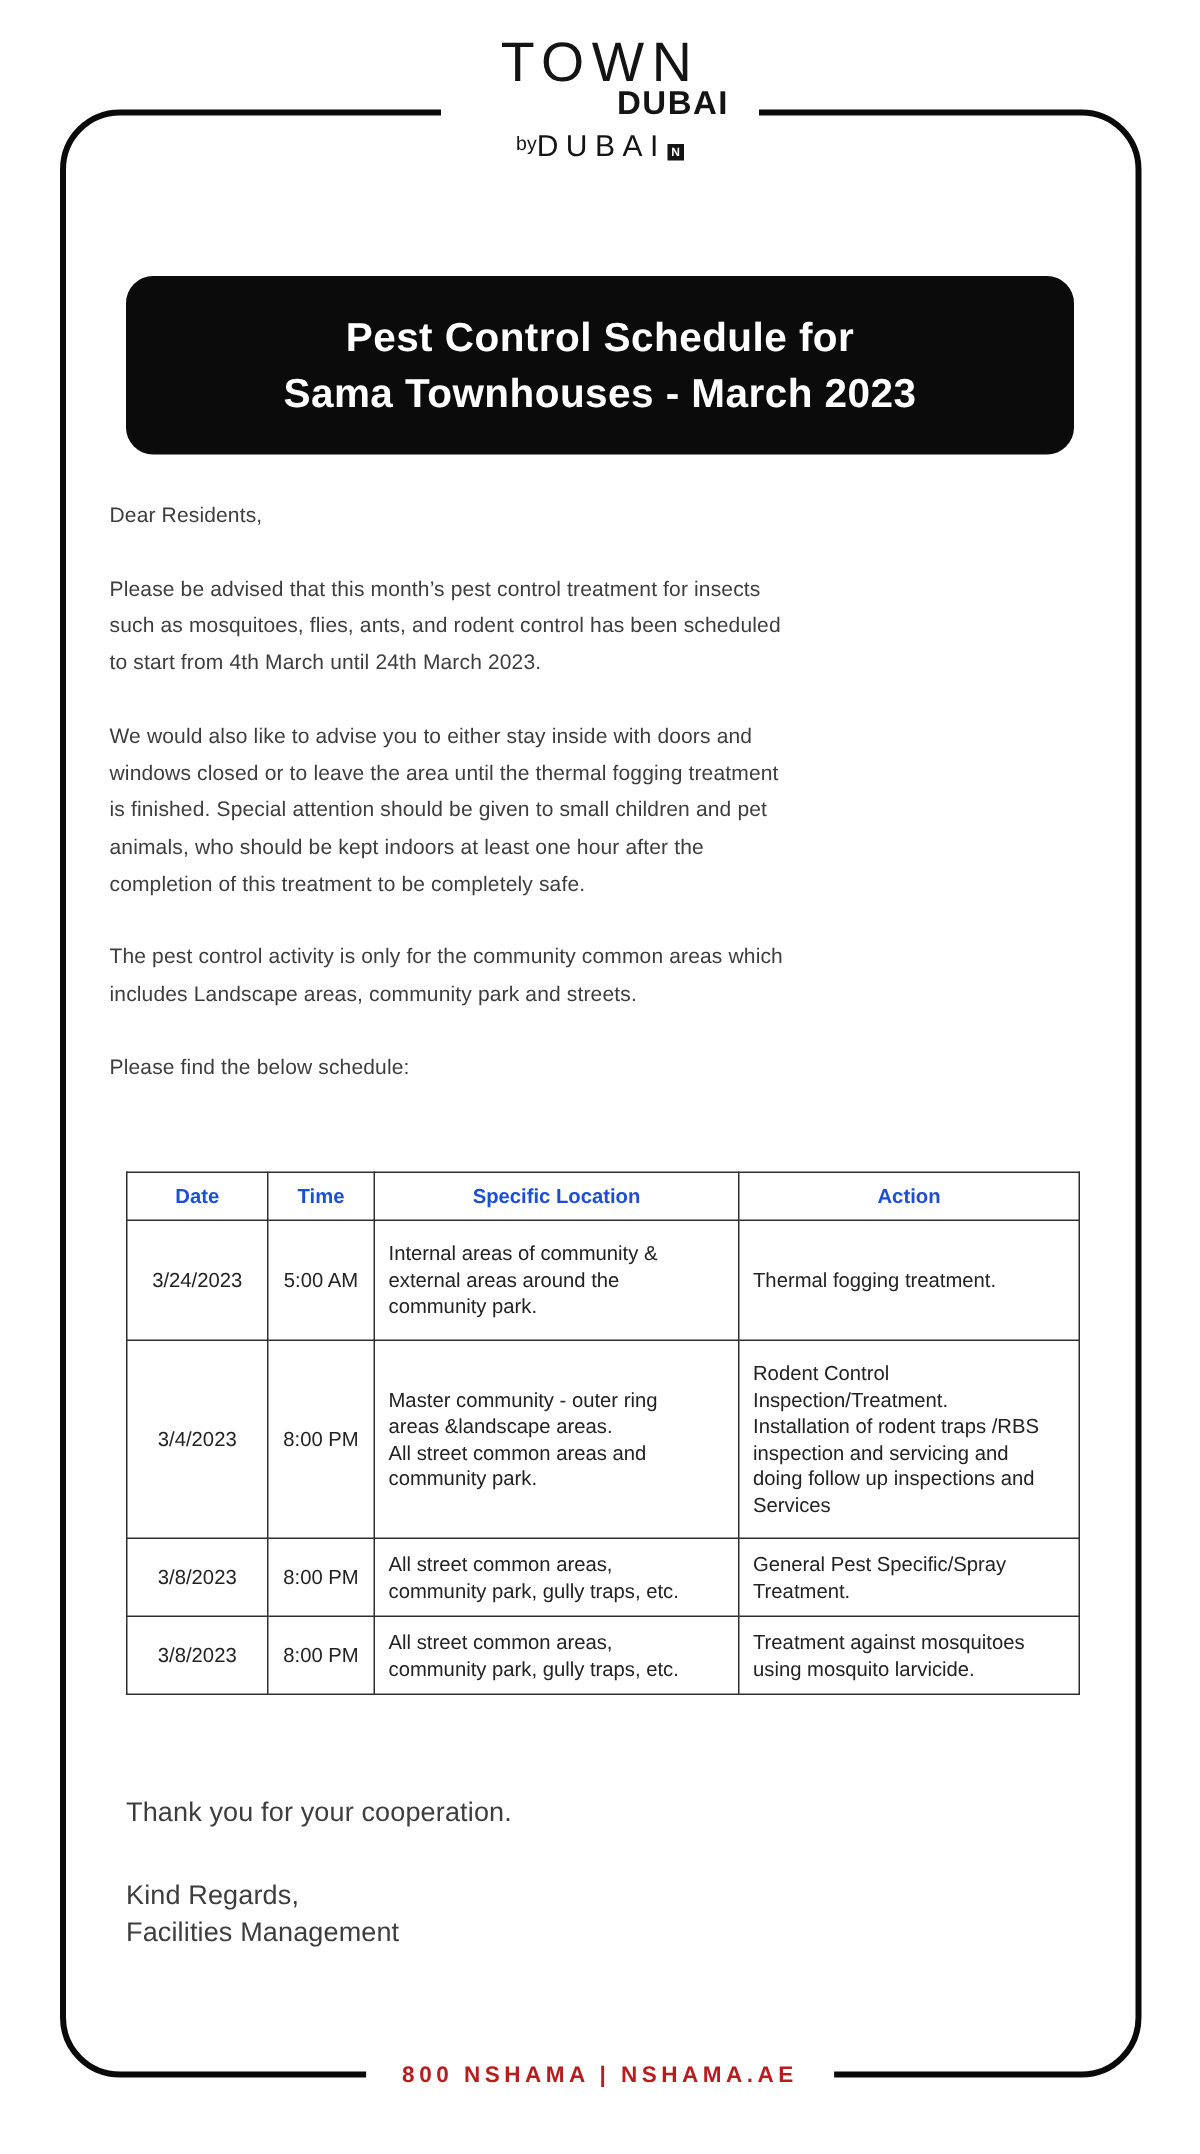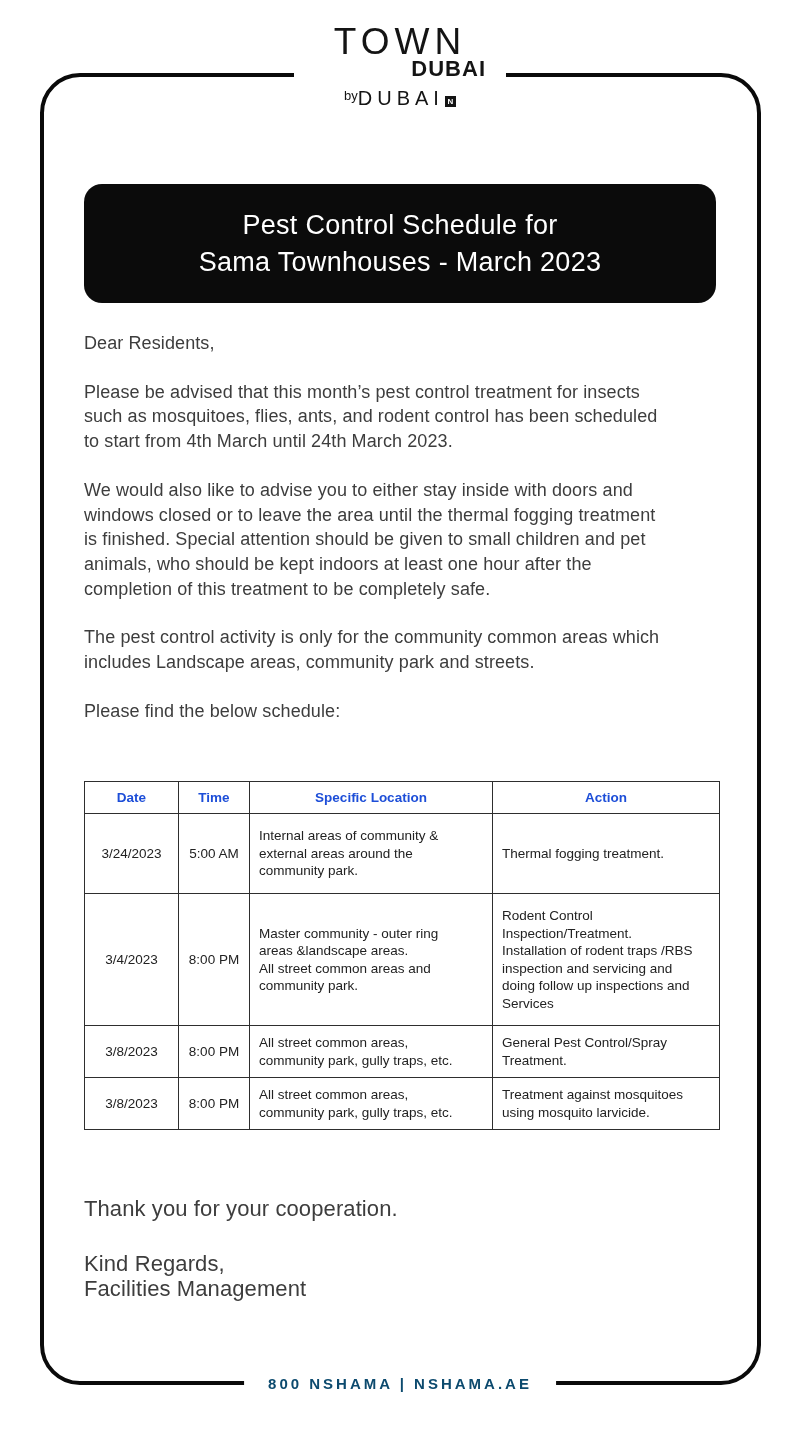--- a/index.html
+++ b/index.html
@@ -35,27 +35,27 @@
     font-size:8px; line-height:11px; font-weight:700; text-align:center;
     letter-spacing:0; margin-top:8px; margin-left:1px;
   }
 
   
   .title-box {
     position:absolute; left:84px; top:184px; width:632px; height:119px;
     background:var(--header-bg, #0b0b0b); color:var(--header-text, #fff);
     border-radius:18px; display:flex; flex-direction:column;
     justify-content:center; align-items:center;
-    font-size:27px; font-weight:400; line-height:37px; letter-spacing:0.3px;
+    font-size:27px; font-weight:700; line-height:37px; letter-spacing:0.3px;
   }
 
   
   .body-copy {
-    position:absolute; left:84px; top:331px; width:700px;
-    font-size:18px; line-height:24.7px; letter-spacing:0.1px;
+    position:absolute; left:73px; top:331px; width:700px;
+    font-size:14px; line-height:24.7px; letter-spacing:0.1px;
   }
   .body-copy p { white-space:pre-line; margin-bottom:24px; }
 
   
   .schedule-table {
     position:absolute; left:84px; top:781px; width:635px;
     border-collapse:collapse; table-layout:fixed;
     font-size:13.5px; color:#222;
   }
   .schedule-table th, .schedule-table td { border:1px solid #2e2e2e; }
@@ -71,28 +71,28 @@
   .col-time   { width:71px; }
   .col-loc    { width:243px; }
   .col-action { width:227px; }
   td.c-date, td.c-time { text-align:center; }
   tr.h80  td { height:80px; }
   tr.h132 td { height:132px; }
   tr.h47  td { height:47px; }
   tr.h45  td { height:45px; }
 
   
-  .closing { position:absolute; left:84px; top:1196px; font-size:22px; line-height:25px; letter-spacing:0.1px; }
+  .closing { position:absolute; left:84px; top:1196px; font-size:18px; line-height:25px; letter-spacing:0.1px; }
   .closing .thanks { margin-bottom:30px; }
 
   
   .footer {
     position:absolute; top:1371px; left:50%; transform:translateX(-50%);
     background:#fff; padding:0 24px; white-space:nowrap;
-    font-size:15px; font-weight:600; letter-spacing:3px; color:#0c4a6e; line-height:26px;
+    font-size:15px; font-weight:600; letter-spacing:3px; color:#b91c1c; line-height:26px;
   }
 </style>
 </head>
 <body>
 
 <div class="page">
 
   <div class="card"></div>
 
   <div class="logo">
@@ -163,21 +163,21 @@
 Installation of rodent traps /RBS
 inspection and servicing and
 doing follow up inspections and
 Services</td>
       </tr>
       <tr class="h47">
         <td class="c-date">3/8/2023</td>
         <td class="c-time">8:00 PM</td>
         <td class="c-loc">All street common areas,
 community park, gully traps, etc.</td>
-        <td class="c-action">General Pest Control/Spray
+        <td class="c-action">General Pest Specific/Spray
 Treatment.</td>
       </tr>
       <tr class="h45">
         <td class="c-date">3/8/2023</td>
         <td class="c-time">8:00 PM</td>
         <td class="c-loc">All street common areas,
 community park, gully traps, etc.</td>
         <td class="c-action">Treatment against mosquitoes
 using mosquito larvicide.</td>
       </tr>

